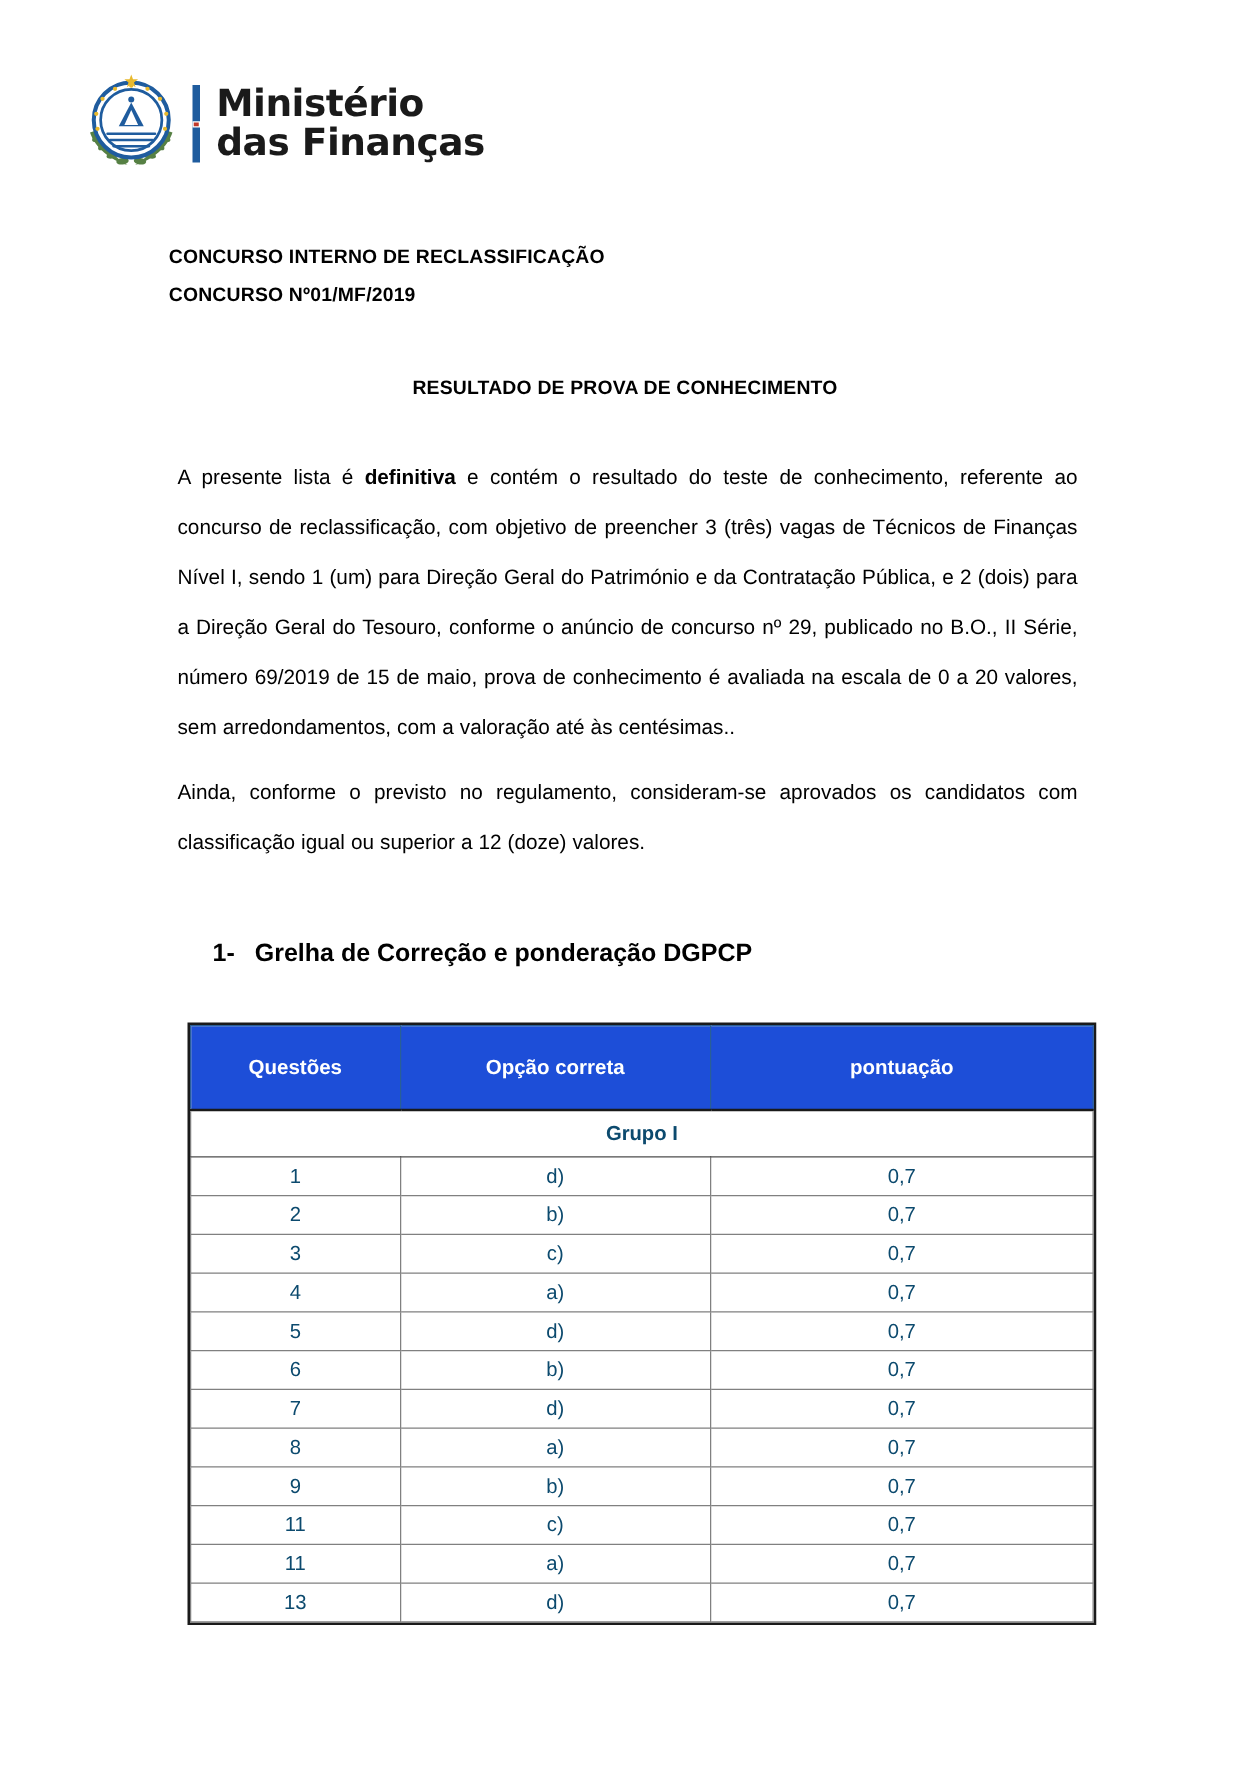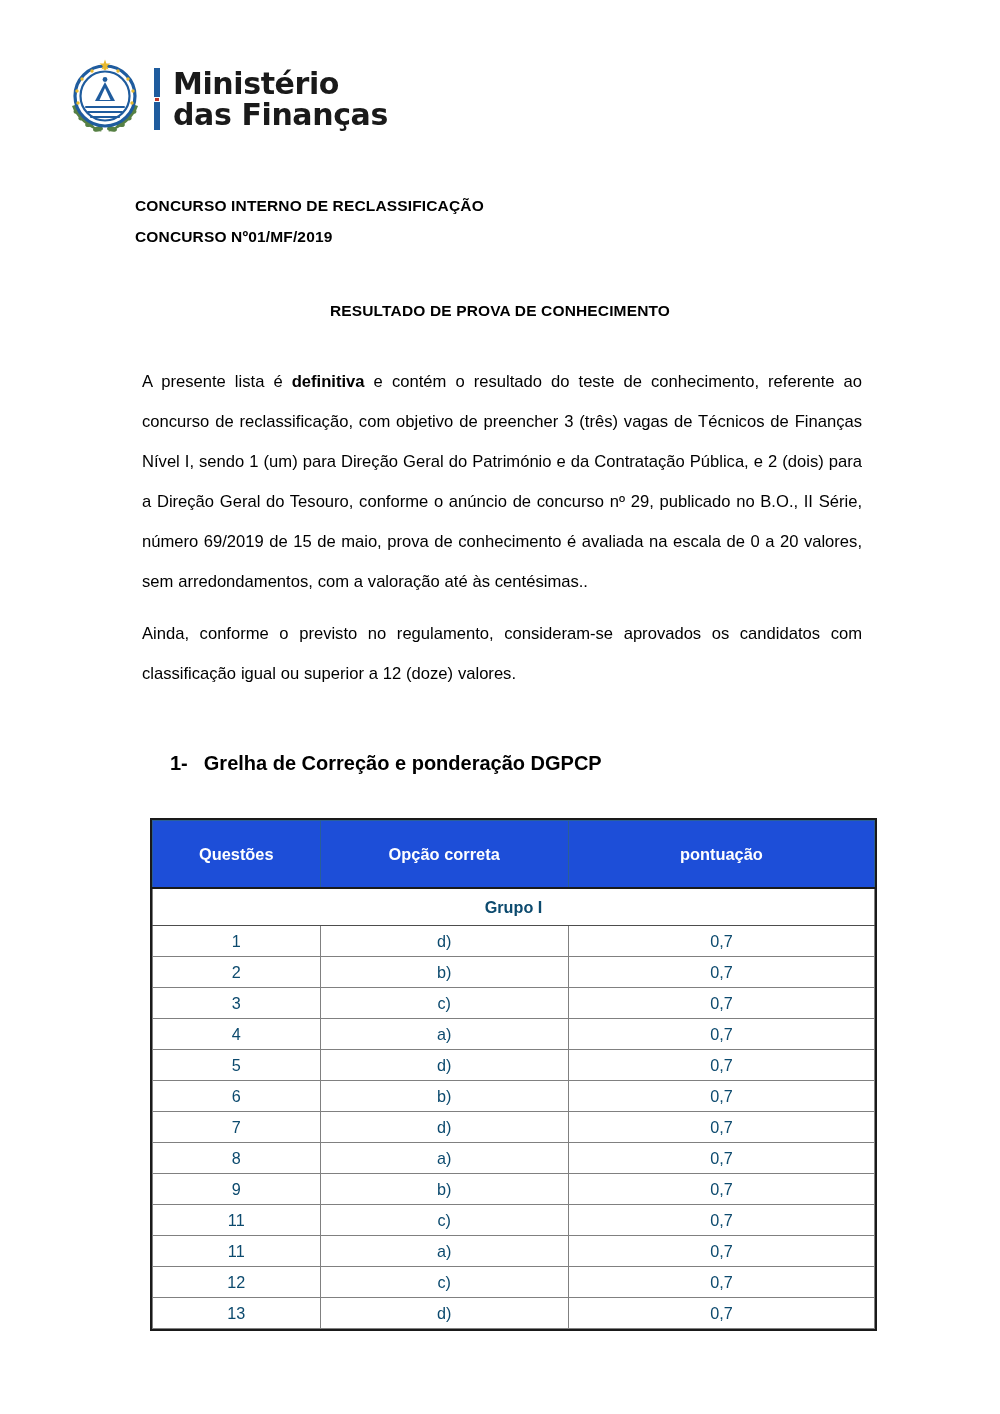--- a/index.html
+++ b/index.html
@@ -337,25 +337,20 @@
           <td>11</td>
           <td>c)</td>
           <td>0,7</td>
         </tr>
         <tr>
           <td>11</td>
           <td>a)</td>
           <td>0,7</td>
         </tr>
         <tr>
-          <td>12</td>
-          <td>c)</td>
-          <td>0,7</td>
-        </tr>
-        <tr>
           <td>13</td>
           <td>d)</td>
           <td>0,7</td>
         </tr>
       </tbody>
     </table>
   </div>
 
 </div>
 

